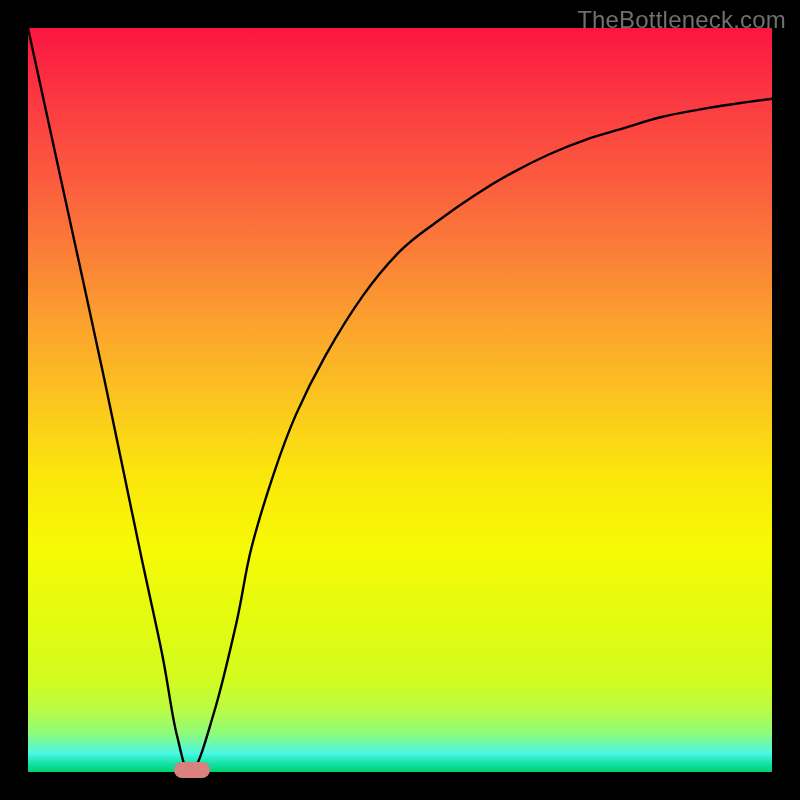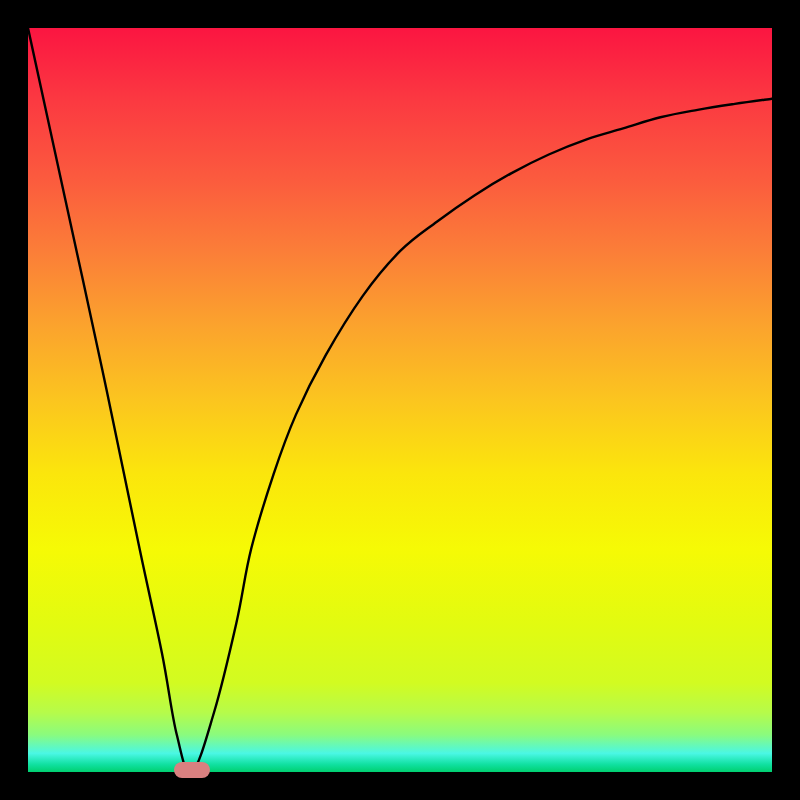--- a/index.html
+++ b/index.html
@@ -73,14 +73,15 @@
   <div class="plot-area">
 
     <svg class="curve" viewBox="0 0 744 744" preserveAspectRatio="none">
       <path id="curve-path" fill="none" stroke="#000" stroke-width="2.4" stroke-linecap="round" stroke-linejoin="round" d="M 0 0 C 6.696000000000001 30.8016, 23.808 109.51680000000002, 37.2 171.12 C 50.592000000000006 232.7232, 61.00800000000001 279.2976, 74.4 342.23999999999995 C 87.792 405.1823999999999, 100.8864 469.9103999999999, 111.6 520.8 C 122.3136 571.6895999999999, 127.22399999999999 591.48, 133.92 624.96 C 140.61599999999999 658.44, 143.44320000000002 685.3728, 148.8 706.8 C 154.1568 728.2271999999999, 156.984 748.0176, 163.68 744 C 170.376 739.9824, 177.9648 711.264, 186 684.48 C 194.0352 657.696, 201.62400000000002 624.6624, 208.32000000000002 595.2 C 215.01600000000002 565.7376, 216.504 547.584, 223.2 520.8 C 229.896 494.01599999999996, 237.4848 470.50559999999996, 245.52 446.4 C 253.5552 422.2944, 258.4656 408.3072, 267.84 386.88 C 277.21439999999996 365.45279999999997, 285.54720000000003 348.7872, 297.6 327.35999999999996 C 309.6528 305.93279999999993, 321.408 286.58879999999994, 334.8 267.84 C 348.192 249.0912, 358.608 236.59200000000004, 372 223.20000000000005 C 385.392 209.80800000000005, 395.80800000000005 203.48400000000007, 409.20000000000005 193.44000000000005 C 422.59200000000004 183.39600000000004, 433.008 176.1048, 446.4 167.39999999999998 C 459.792 158.69519999999994, 470.208 152.44559999999993, 483.6 145.07999999999993 C 496.992 137.71439999999993, 507.40799999999996 132.5064, 520.8 126.48000000000002 C 534.192 120.45360000000004, 544.608 116.28720000000001, 558 111.60000000000002 C 571.392 106.91280000000003, 581.808 104.45760000000007, 595.2 100.44000000000005 C 608.5920000000001 96.42240000000004, 619.008 92.62799999999997, 632.4 89.27999999999997 C 645.7919999999999 85.93199999999997, 656.2080000000001 84.25056000000002, 669.6 81.84000000000003 C 682.992 79.42944000000004, 693.4079999999999 77.89680000000004, 706.8 75.88800000000003 C 720.192 73.87920000000003, 737.304 71.61743999999996, 744 70.67999999999995"></path>
     </svg>
 
     <div id="marker" class="marker" style="left: 163.68px; top: 742px;"></div>
 
   </div>
 
+  <div class="watermark">TheBottleneck.com</div>
 
 </div>
 
 </body></html>

